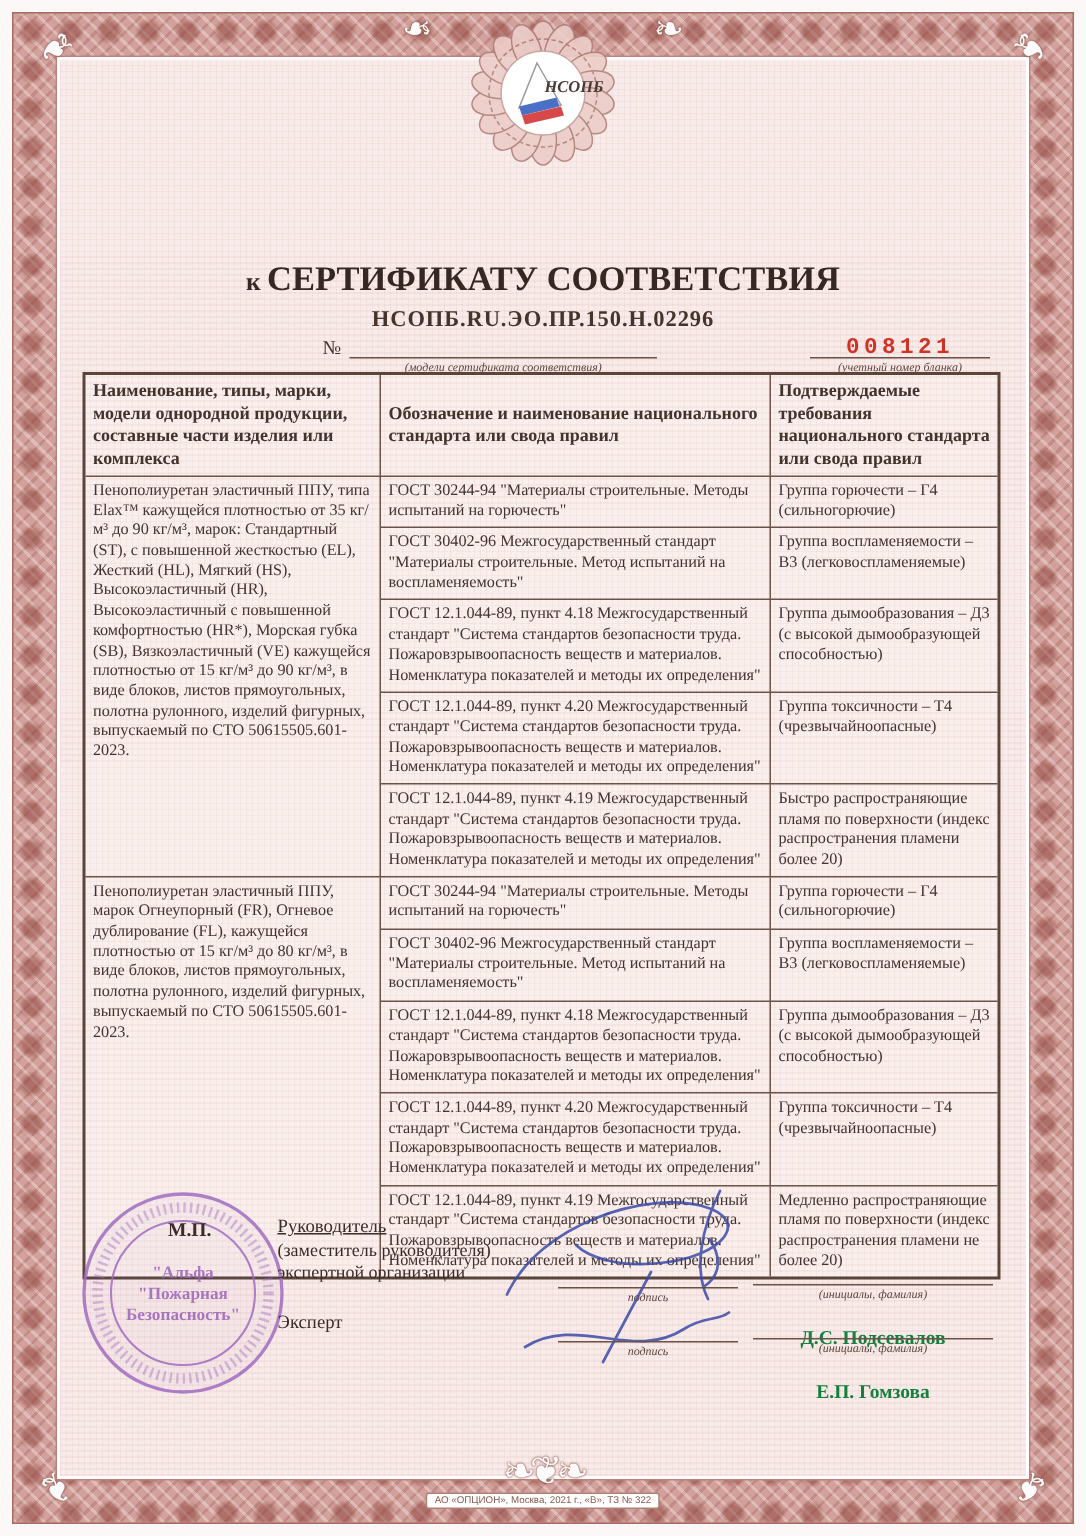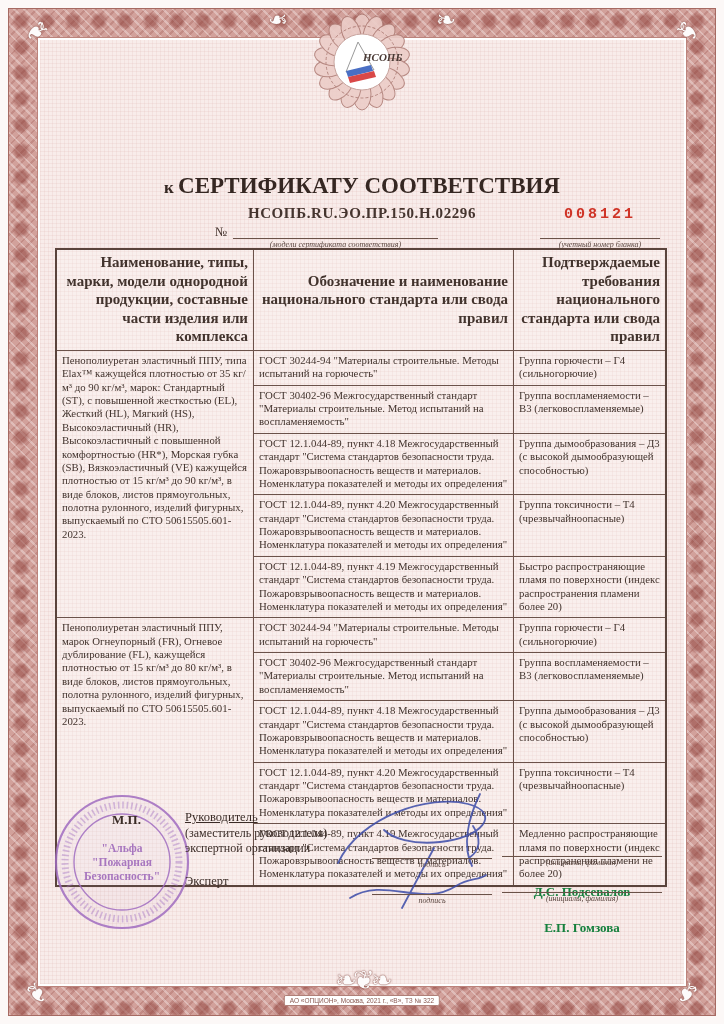--- a/index.html
+++ b/index.html
@@ -26,32 +26,32 @@
   .t-system{top:106px;font-size:15px;letter-spacing:.4px;}
   .t-reg{top:126px;font-size:13.5px;font-weight:bold;}
   .t-app{top:142px;font-size:27px;color:#3c2d28;}
   .t-cert{top:173px;font-size:23px;font-weight:bold;color:#352722;}
   .t-cert .small-k{font-size:17px;font-weight:bold;}
   .t-num{top:205px;font-size:15px;font-weight:bold;letter-spacing:.6px;}
 
   .no-sign{position:absolute;left:215px;top:224px;font-size:13px;color:#45342e;}
   .rule{position:absolute;border-bottom:1px solid #6a5248;}
   .cap{position:absolute;font-style:italic;font-size:8px;color:#5a463f;text-align:center;}
-  .blank-no{position:absolute;left:540px;top:206px;width:120px;text-align:center;
+  .blank-no{position:absolute;left:540px;top:223px;width:120px;text-align:center;
             font-family:"Liberation Mono",monospace;font-size:15px;font-weight:bold;
             letter-spacing:3px;color:#cf3326;}
 
   .tbl{position:absolute;left:55px;top:248px;width:612px;box-sizing:border-box;
        display:grid;grid-template-columns:197px 1fr 151px;
        border:2px solid #5a443c;background:rgba(255,255,255,.18);}
   .cell{border-right:1px solid #6b524a;border-bottom:1px solid #6b524a;
         padding:3px 5px 4px 5px;font-size:10.8px;line-height:1.24;color:#42332d;
         box-sizing:border-box;}
-  .cell.th{display:flex;align-items:center;justify-content:center;text-align:right;
-        font-weight:bold;font-size:15px;min-height:52px;}
+  .cell.th{display:flex;align-items:center;justify-content:center;text-align:left;
+        font-weight:bold;font-size:12px;min-height:52px;}
   .cell.last{border-right:none;}
   .cell.bend{border-bottom:none;}
   .rh1{min-height:30px;} .rh2{min-height:40px;} .rh3{min-height:60px;}
   .rh4{min-height:60px;} .rh5{min-height:58px;}
 
   .sig{position:absolute;color:#3a2c27;}
   .mp{left:112px;top:812px;font-size:13px;font-weight:bold;}
   .role1{left:185px;top:810px;font-size:12.5px;text-decoration:underline;}
   .role2{left:185px;top:826px;font-size:12px;}
   .role3{left:185px;top:841px;font-size:12px;}

